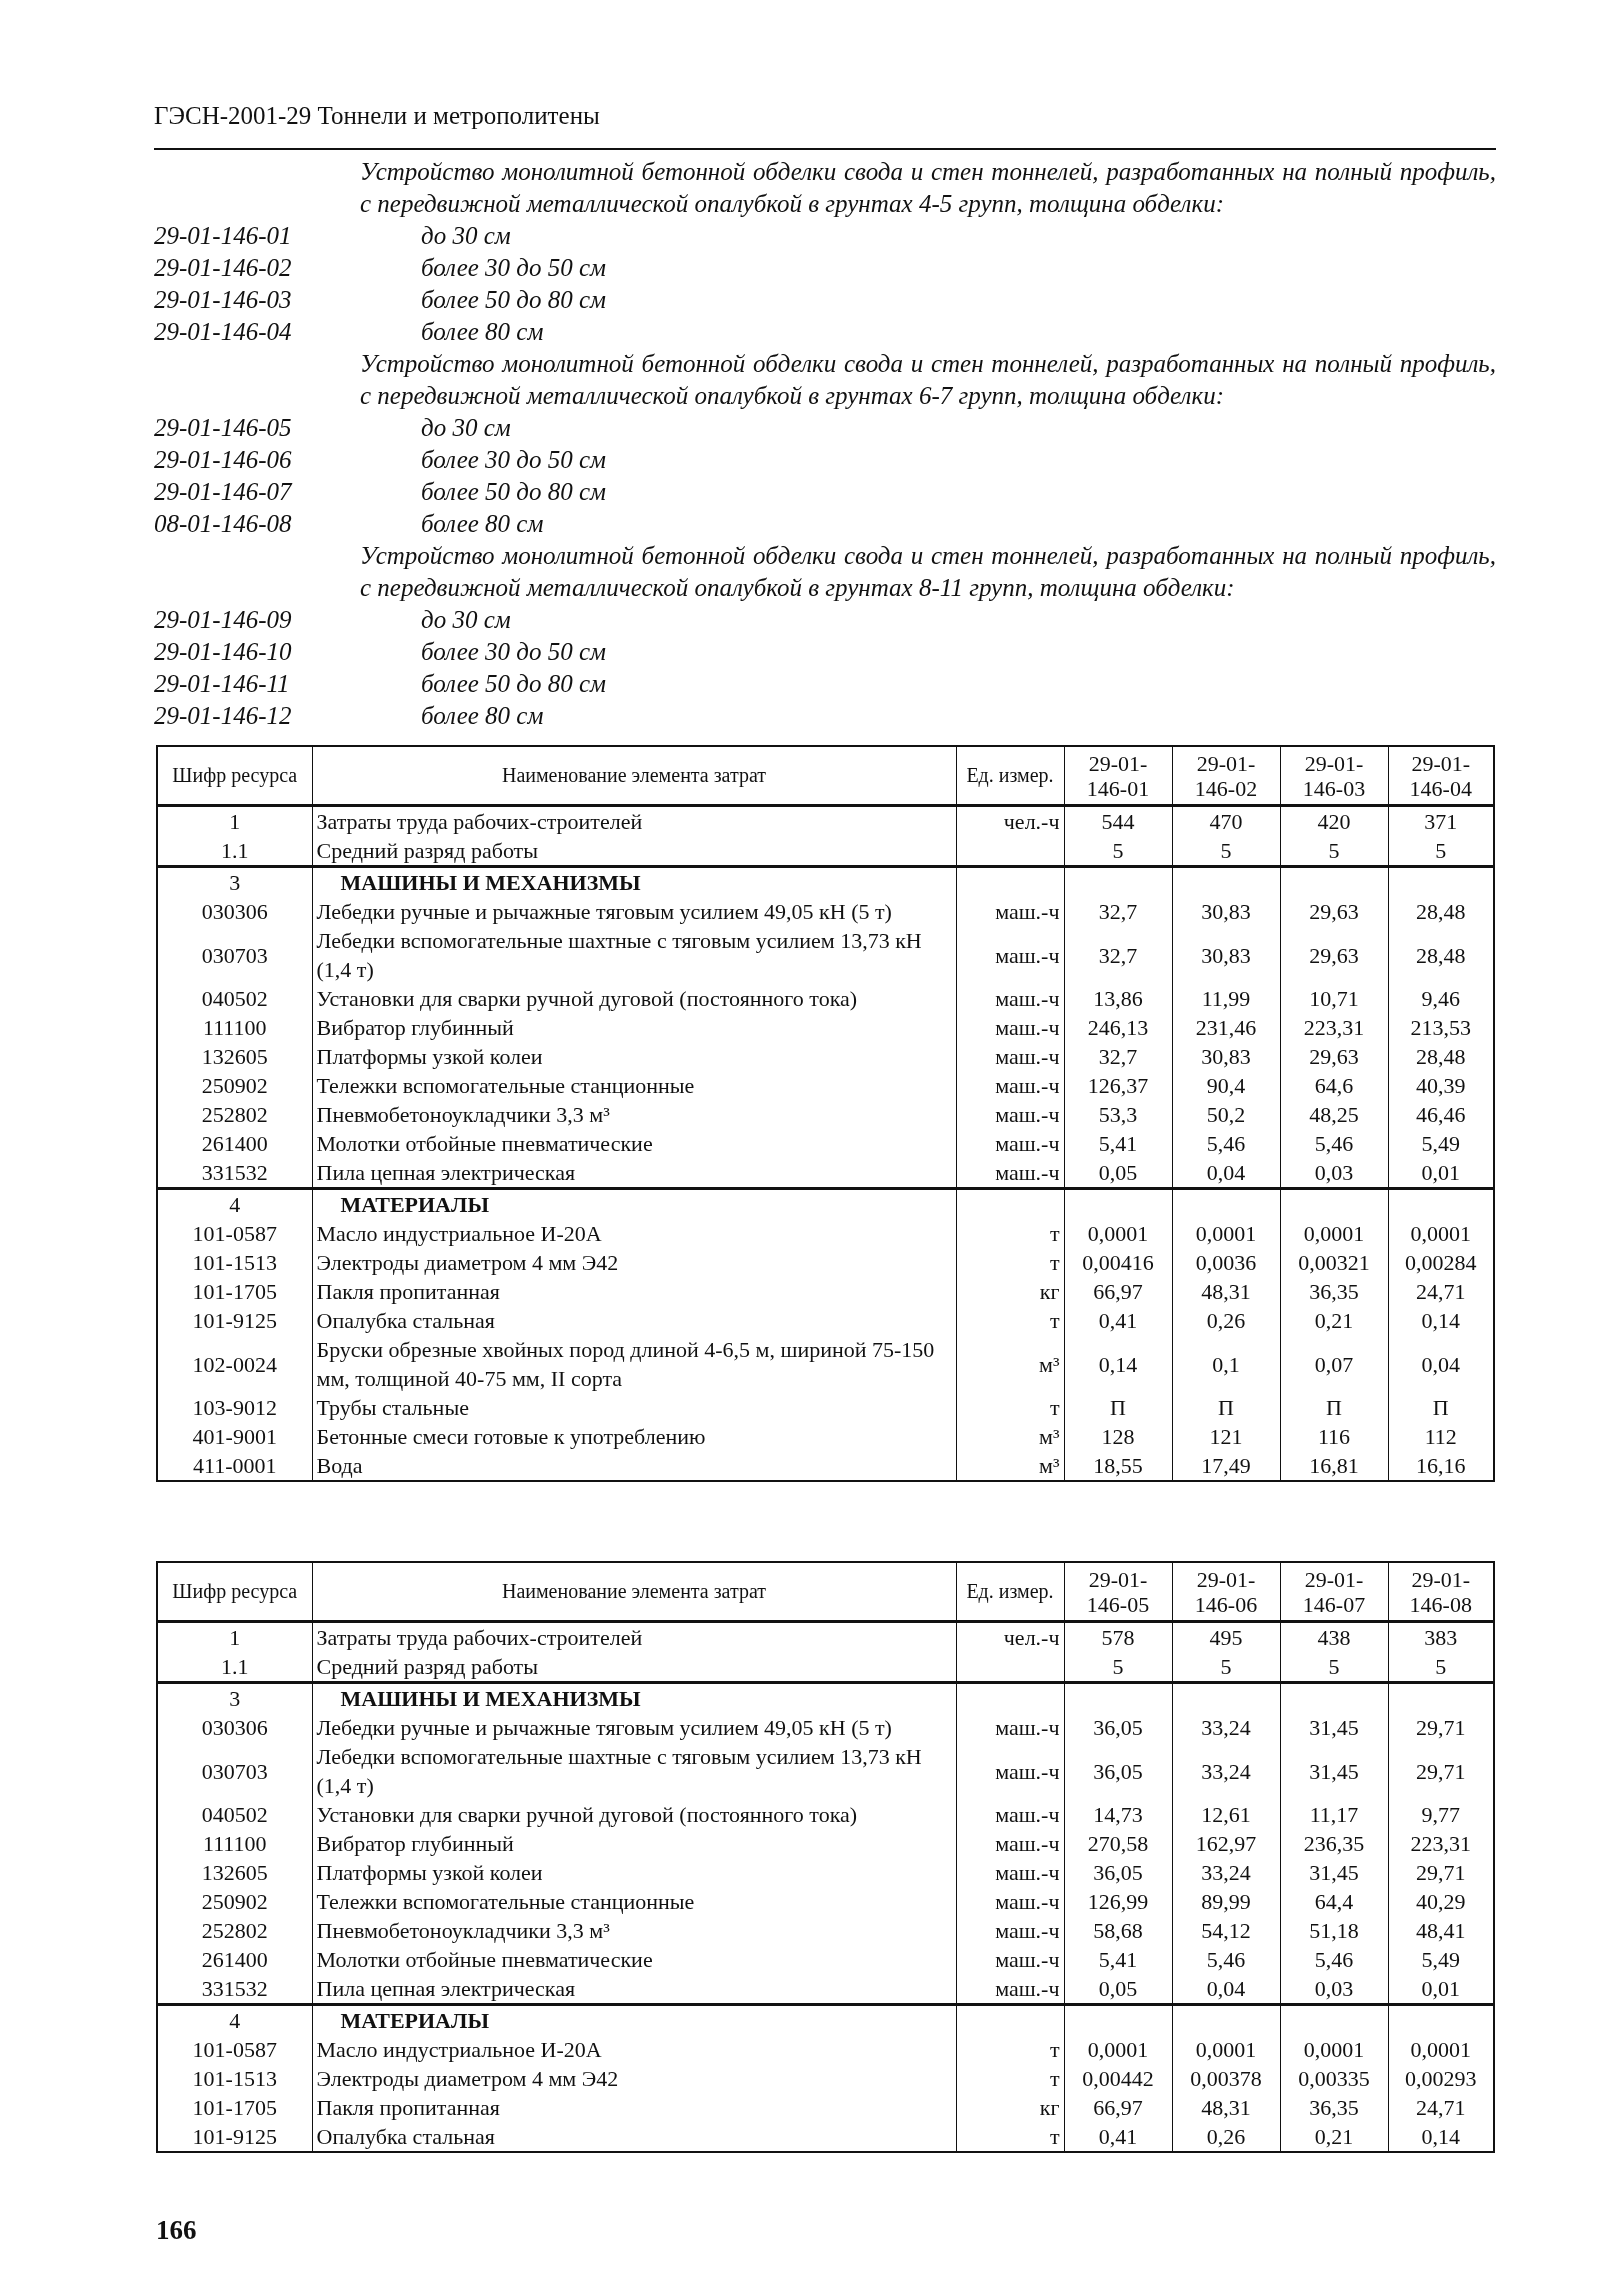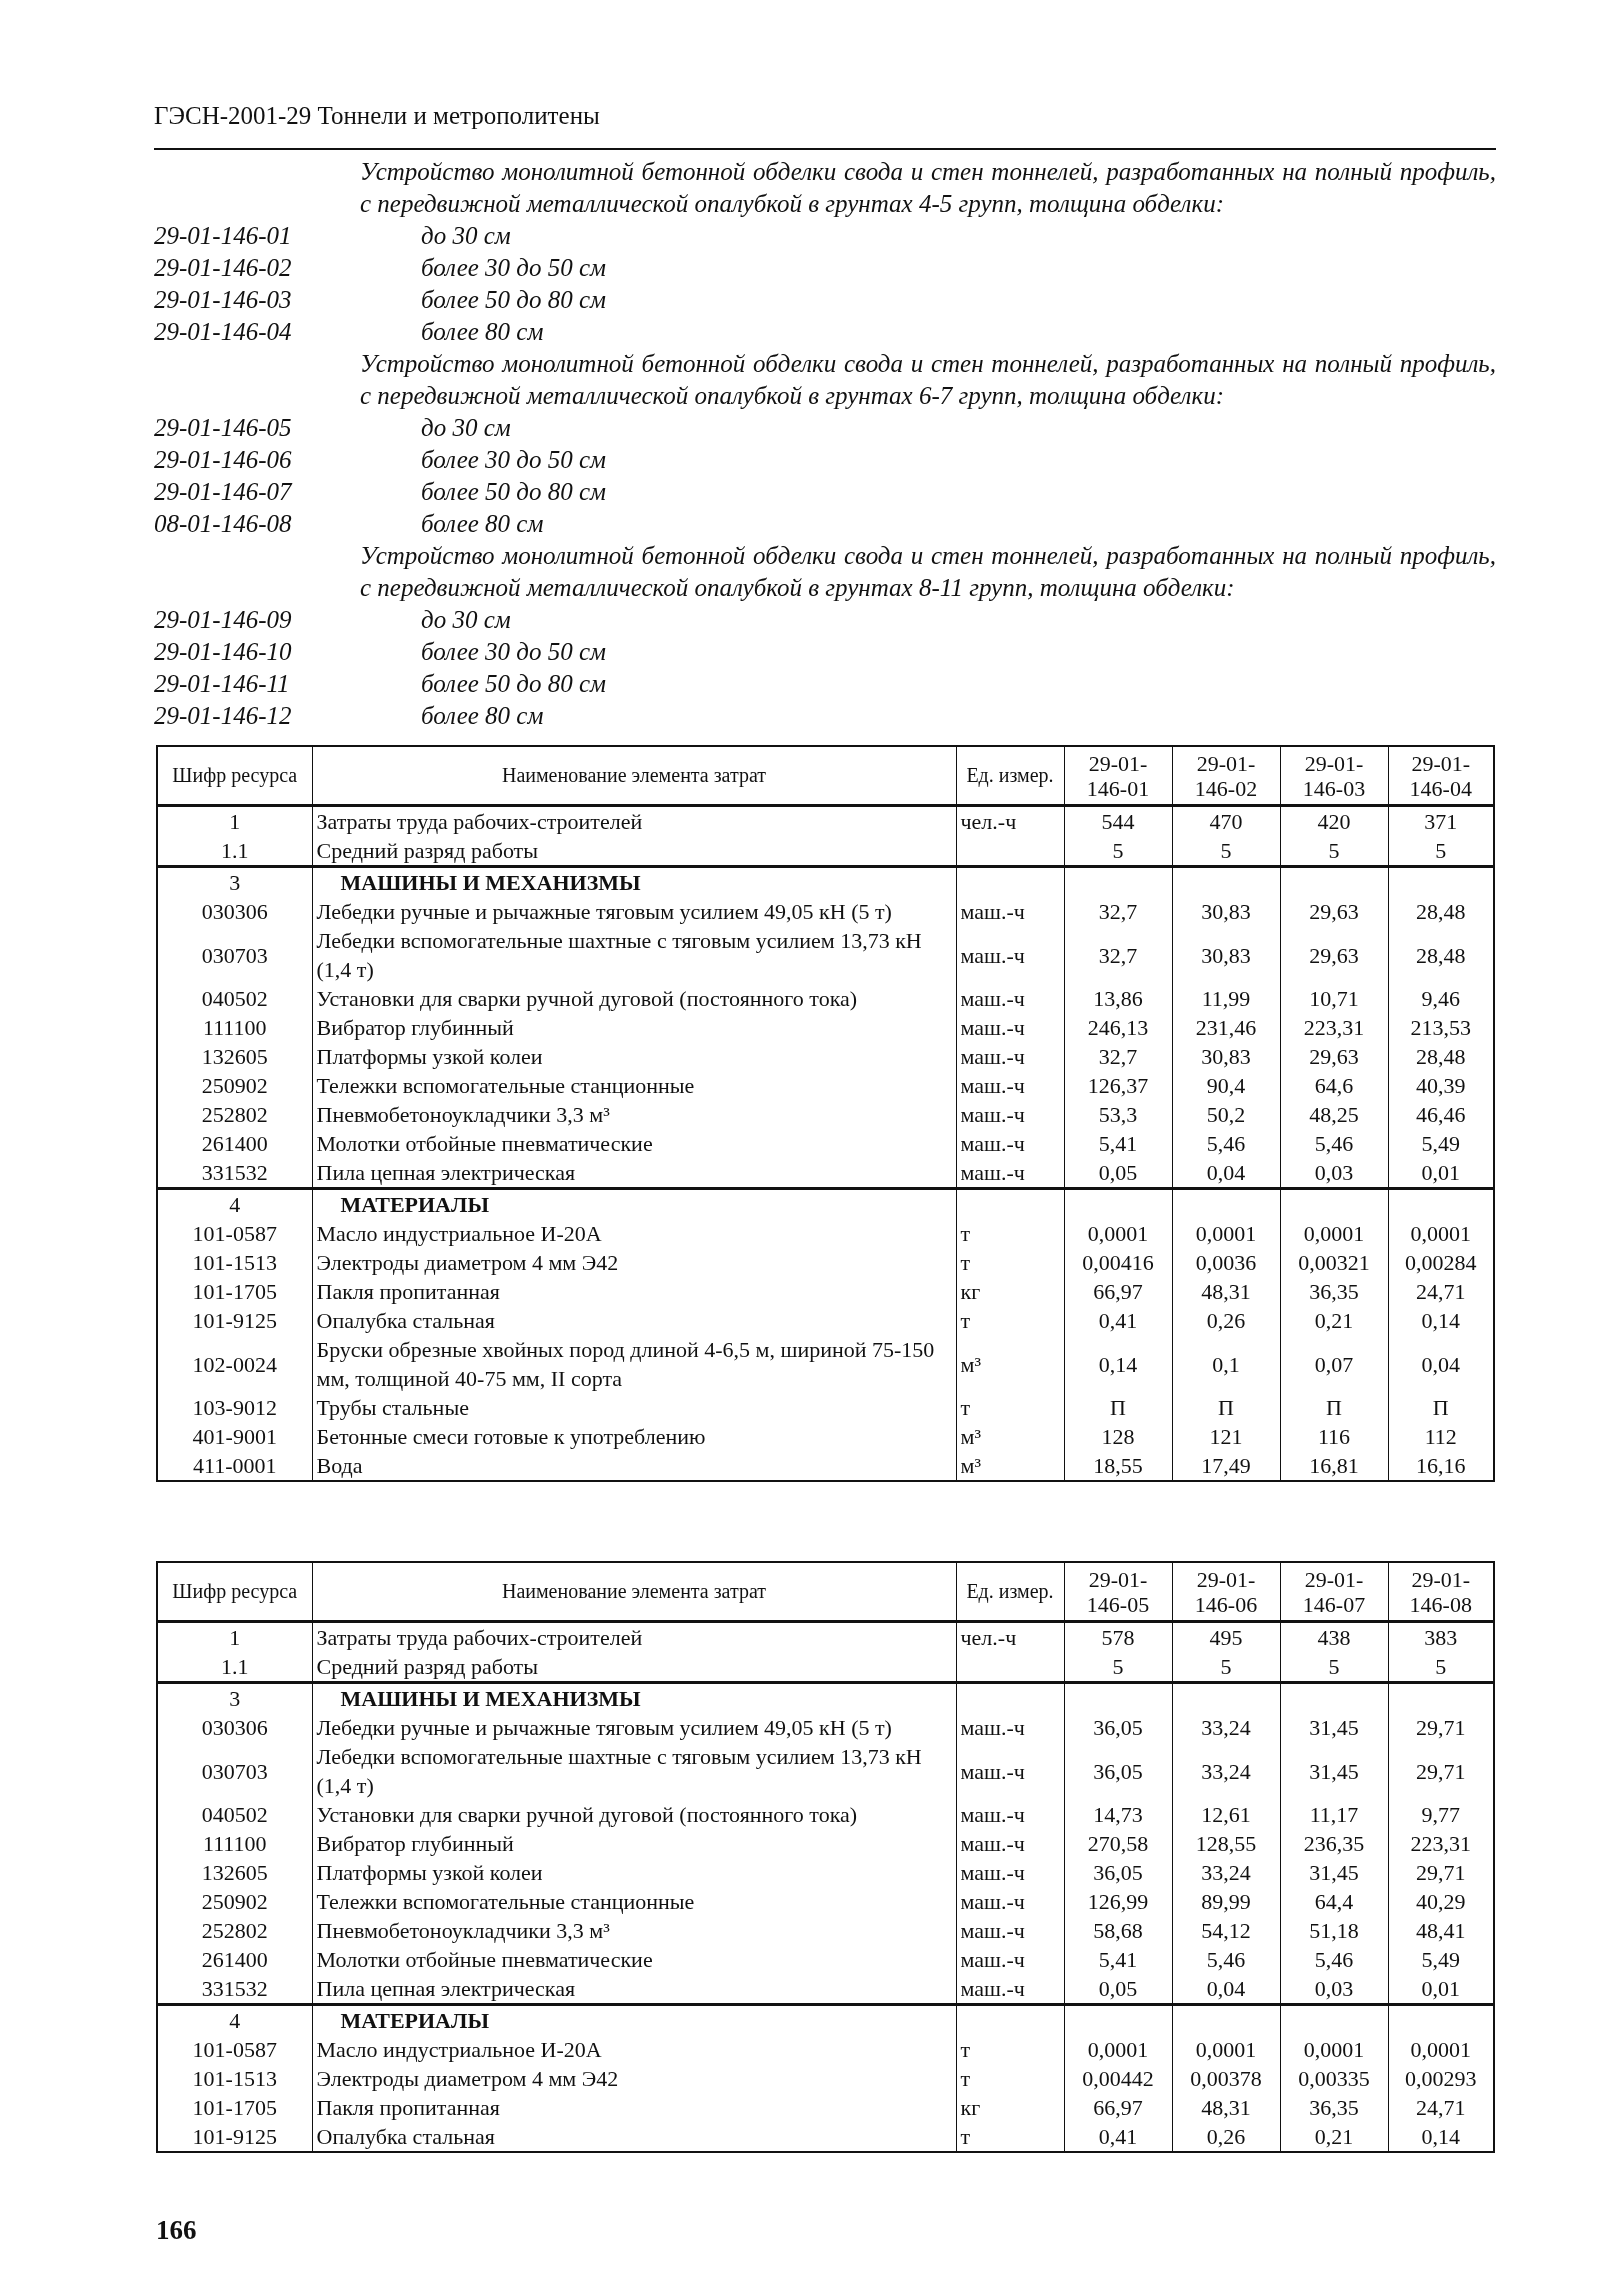--- a/index.html
+++ b/index.html
@@ -28,21 +28,21 @@
     padding: 0 4px; vertical-align: middle;
   }
   table.norm { border: 2.5px solid #111; }
   table.norm thead th {
     font-weight: normal; border-bottom: 3px solid #111; height: 57px;
     font-size: 20px; line-height: 25px; margin-top: 43px;
   }
   table.norm thead th.colcode { font-size: 20px; line-height: 25px; font-size: 22px; }
   table.norm .c-code { text-align: center; }
   table.norm .c-name { text-align: left; }
-  table.norm .c-unit { text-align: left; }
+  table.norm .c-unit { text-align: right; }
   table.norm .c-val { text-align: center; }
   table.norm tr.group-end td { border-bottom: 3px solid #111; }
   table.norm tr.section td.c-name { font-weight: bold; padding-left: 28px; }
   .pagenum { position: absolute; left: 156px; top: 2215px; font-size: 27px; font-weight: bold; }
 </style>
 </head>
 <body>
 
 <div class="page-header">ГЭСН-2001-29 Тоннели и метрополитены</div>
 
@@ -388,21 +388,21 @@
         <td class="c-val">14,73</td>
         <td class="c-val">12,61</td>
         <td class="c-val">11,17</td>
         <td class="c-val">9,77</td>
       </tr>
       <tr>
         <td class="c-code">111100</td>
         <td class="c-name">Вибратор глубинный</td>
         <td class="c-unit">маш.-ч</td>
         <td class="c-val">270,58</td>
-        <td class="c-val">128,55</td>
+        <td class="c-val">162,97</td>
         <td class="c-val">236,35</td>
         <td class="c-val">223,31</td>
       </tr>
       <tr>
         <td class="c-code">132605</td>
         <td class="c-name">Платформы узкой колеи</td>
         <td class="c-unit">маш.-ч</td>
         <td class="c-val">36,05</td>
         <td class="c-val">33,24</td>
         <td class="c-val">31,45</td>

